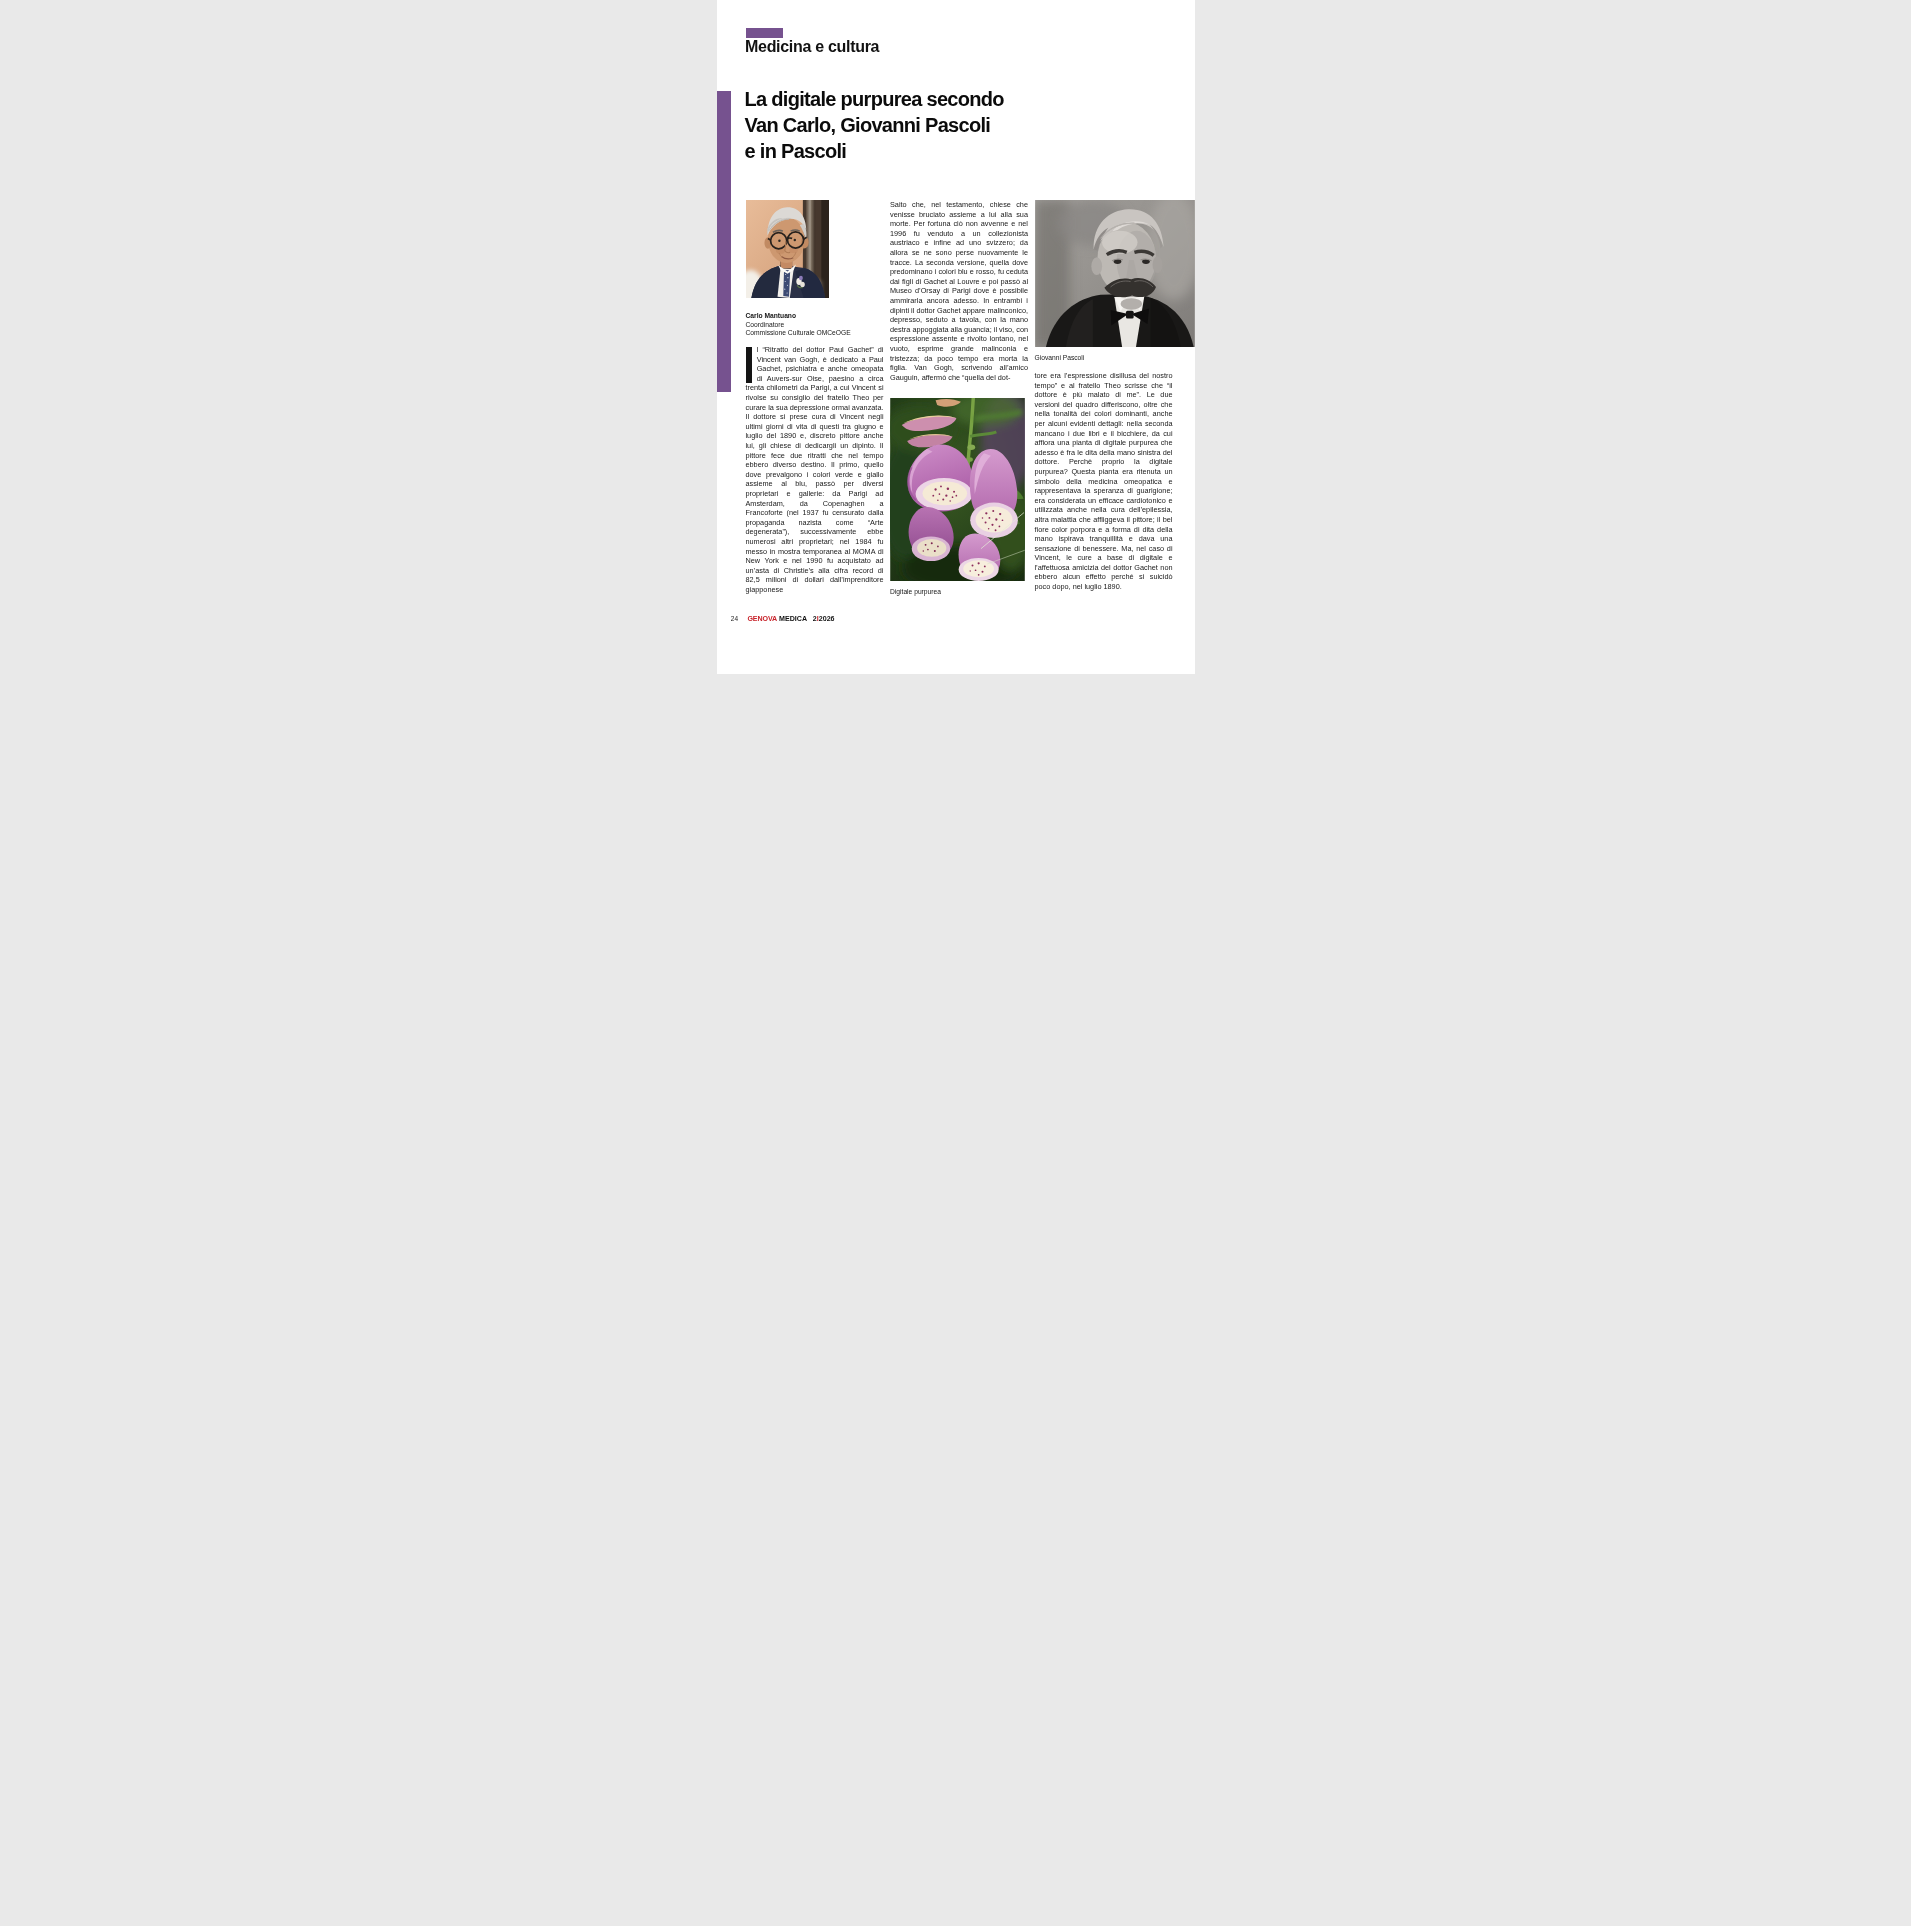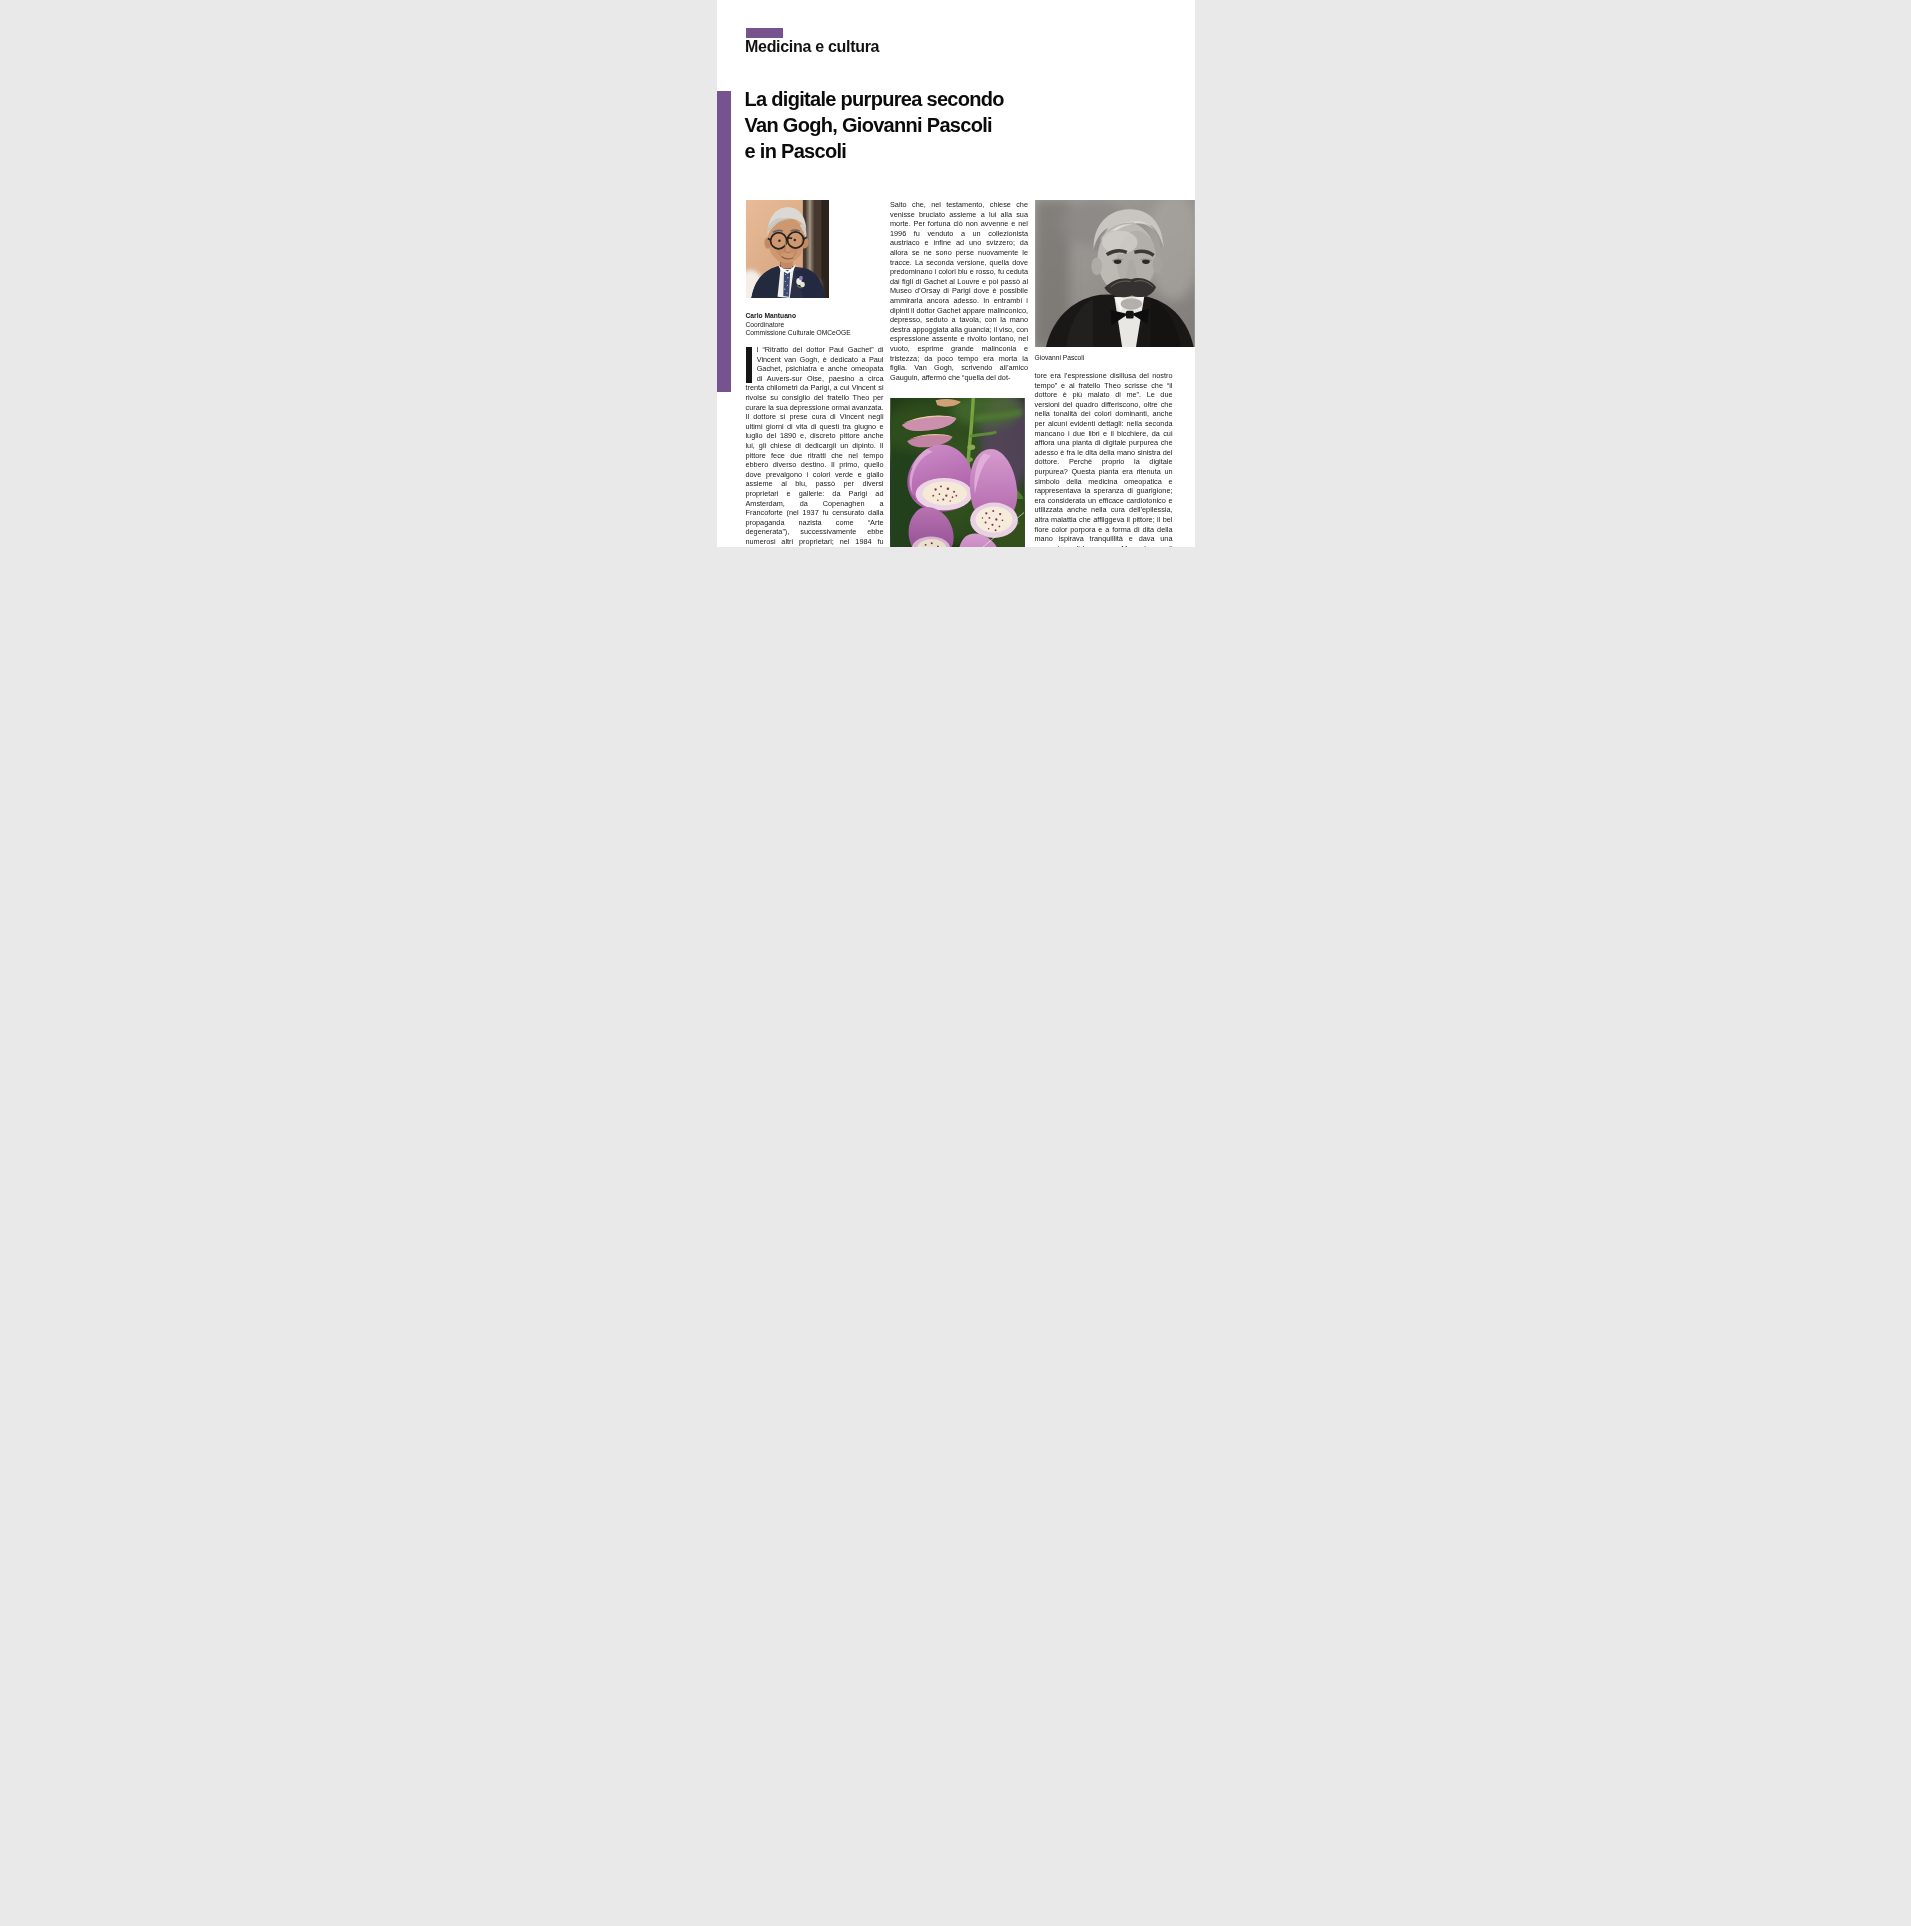--- a/index.html
+++ b/index.html
@@ -1,16 +1,16 @@
 <!DOCTYPE html>
 <html style="font-size:6.2px"><head>
 <meta charset="utf-8">
 <style>
   html,body{margin:0;padding:0;background:#e9e9e9;}
-  .page{position:relative;width:478px;height:547px;margin:0 auto;background:#ffffff;overflow:hidden;
+  .page{position:relative;width:478px;height:674px;margin:0 auto;background:#ffffff;overflow:hidden;
         font-family:"Liberation Sans","DejaVu Sans",sans-serif;color:#1d1d1d;}
   .accent-rect{position:absolute;left:29px;top:28px;width:37px;height:9.6px;}
   .section-label{position:absolute;left:28.5px;top:38px;font-size:16px;line-height:17.3px;font-weight:700;
         letter-spacing:-0.3px;color:#121212;}
   .headline{position:absolute;left:28px;top:86px;font-size:20px;line-height:26px;font-weight:700;
         letter-spacing:-0.7px;color:#0b0b0b;}
   .headline span{display:block;}
   .side-bar{position:absolute;left:0;top:91px;width:14px;height:301px;}
   .columns{position:absolute;left:29px;top:200px;width:428px;display:flex;gap:6.5px;align-items:flex-start;}
   .col{flex:0 0 138px;width:138px;}
@@ -38,21 +38,21 @@
 </head>
 <body>
 
 <div class="page">
 
   <div class="accent-rect" style="background:#76528F;"></div>
   <div class="section-label">Medicina e cultura</div>
 
   <h1 class="headline" style="margin:0;">
     <span>La digitale purpurea secondo</span>
-    <span>Van Gogh, Giovanni Pascoli</span>
+    <span>Van Carlo, Giovanni Pascoli</span>
     <span>e in Pascoli</span>
   </h1>
 
   <div class="side-bar" style="background:#76528F;"></div>
 
   <div class="columns">
 
     <div class="col">
       <figure>
         <svg class="author-photo-svg" viewBox="0 0 216 255" xmlns="http://www.w3.org/2000/svg">

